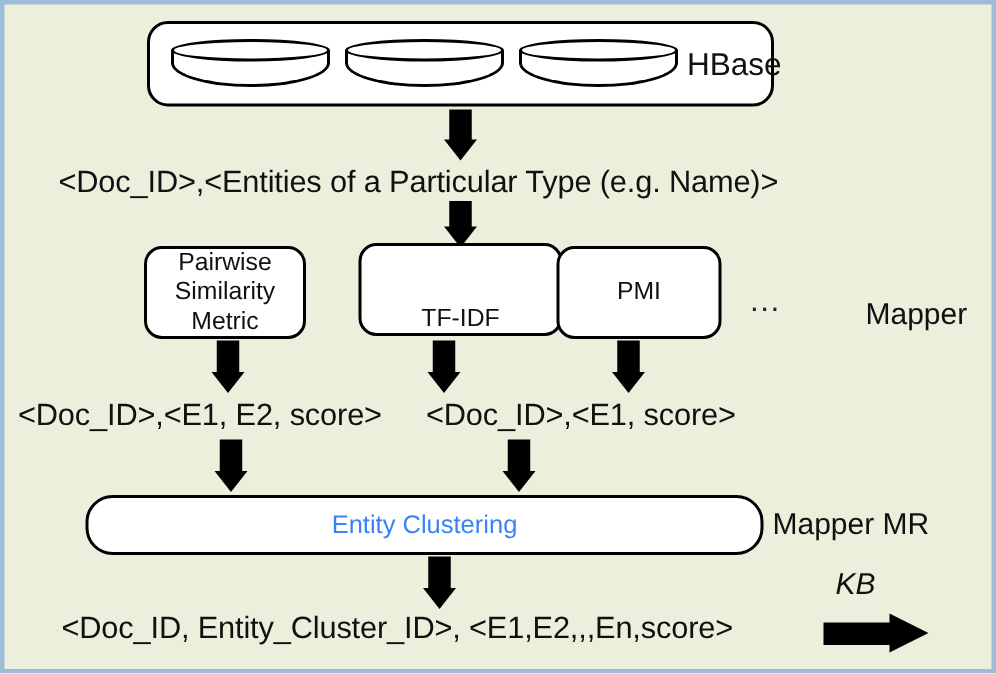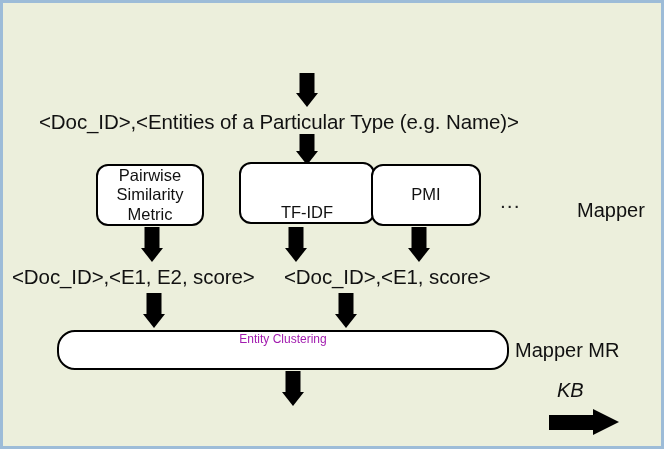--- a/index.html
+++ b/index.html
@@ -127,24 +127,24 @@
 
   #box-clustering {
     position: absolute;
     left: 54px; top: 327px;
     width: 452px; height: 40px;
     box-sizing: border-box;
     background: #ffffff;
     border: 2.5px solid #000000;
     border-radius: 18px;
     display: flex;
-    align-items: flex-start;
+    align-items: center;
     justify-content: center;
-    font-size: 12px;
-    color: #a21caf;
+    font-size: 17px;
+    color: #3b82f6;
   }
 
   
   .side-label {
     position: absolute;
     font-size: 20px;
     color: #111;
     white-space: nowrap;
   }
   #label-mapper   { left: 574px; top: 196px; }
@@ -170,20 +170,35 @@
     border-top: 13px solid transparent;
     border-bottom: 13px solid transparent;
     border-left: 26px solid #000;
   }
 </style>
 </head>
 <body>
 
 <div id="figure">
 
+  <div id="hbase-container" class="abs">
+    <div class="cylinder" id="cyl-1">
+      <div class="cyl-body"></div>
+      <div class="cyl-top"></div>
+    </div>
+    <div class="cylinder" id="cyl-2">
+      <div class="cyl-body"></div>
+      <div class="cyl-top"></div>
+    </div>
+    <div class="cylinder" id="cyl-3">
+      <div class="cyl-body"></div>
+      <div class="cyl-top"></div>
+    </div>
+    <div id="hbase-label">HBase</div>
+  </div>
 
   <div class="arrow-down abs" style="left:304px; top:70px;">
     <div class="shaft" style="top:0; width:15px; height:21px;"></div>
     <div class="head" style="top:20px;"></div>
   </div>
 
   <div class="flow-text" id="text-from-storage" style="left:36px; top:107px;">&lt;Doc_ID&gt;,&lt;Entities of a Particular Type (e.g. Name)&gt;</div>
 
   <div class="arrow-down abs" style="left:304px; top:131px;">
     <div class="shaft" style="top:0; width:15px; height:18px;"></div>
@@ -237,19 +252,20 @@
   </div>
 
   <div class="side-label" id="label-reduce">Mapper MR</div>
   <div class="side-label" id="label-kb">KB</div>
 
   <div class="arrow-down abs" style="left:290px; top:368px;">
     <div class="shaft" style="top:0; width:15px; height:22px;"></div>
     <div class="head" style="top:21px;"></div>
   </div>
 
+  <div class="flow-text" id="text-final-output" style="left:38px; top:404px;">&lt;Doc_ID, Entity_Cluster_ID&gt;, &lt;E1,E2,,,En,score&gt;</div>
 
   <div id="output-arrow">
     <div class="h-shaft"></div>
     <div class="h-head"></div>
   </div>
 
 </div>
 
 </body></html>

